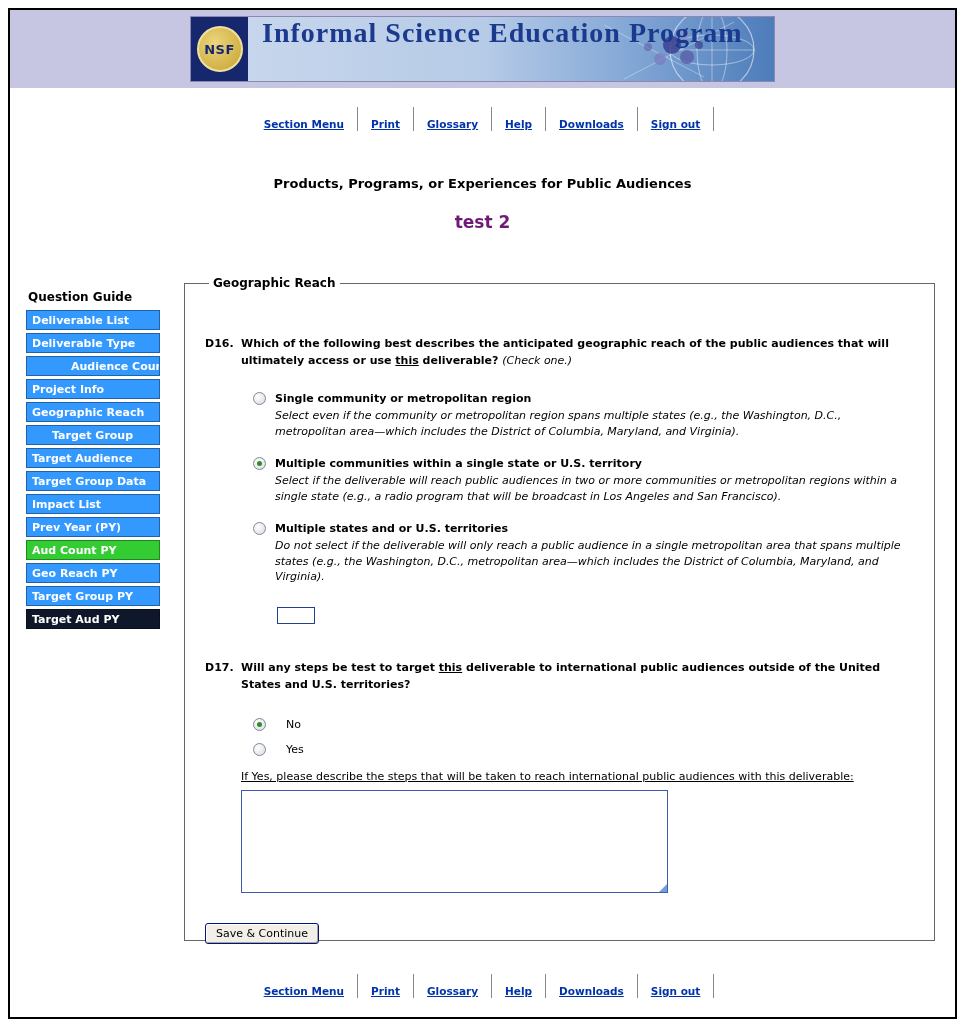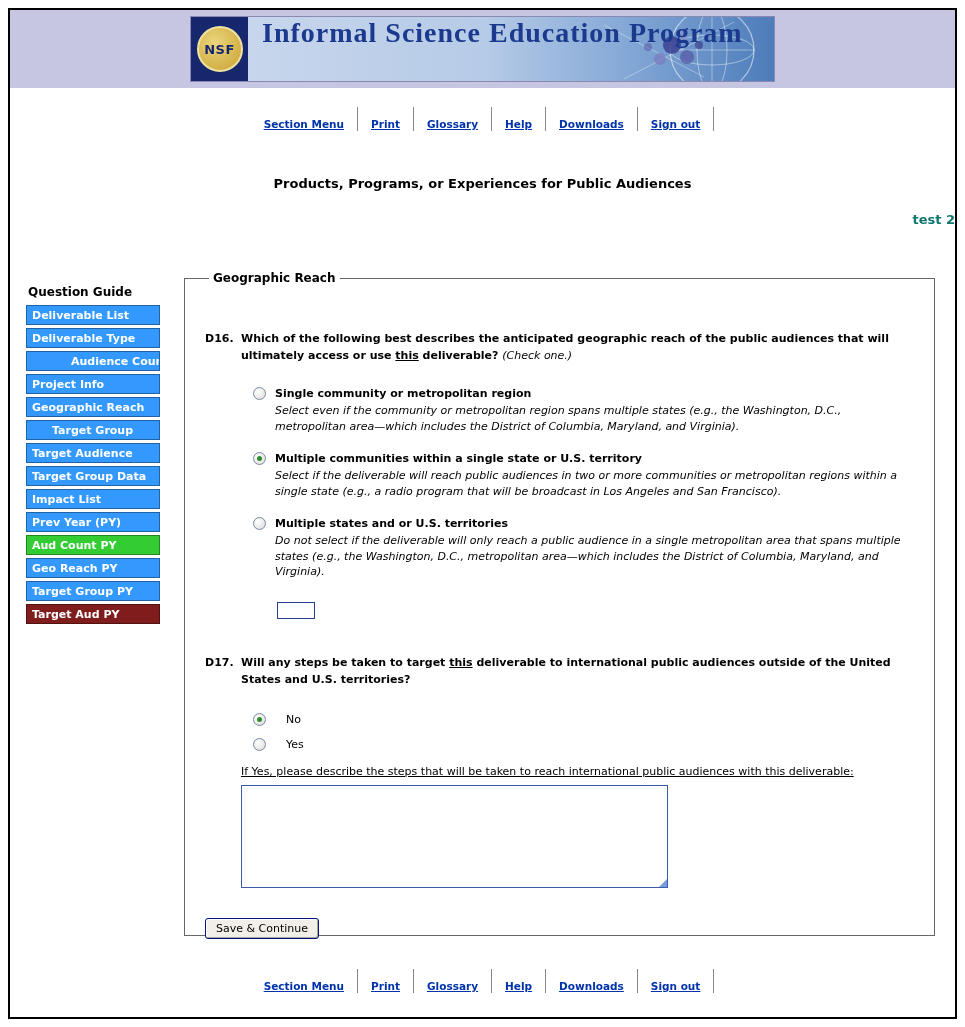--- a/index.html
+++ b/index.html
@@ -15,21 +15,21 @@
   .banner-main { flex:1; position:relative; background:linear-gradient(90deg,#c7d6ec 0%,#b6cbe7 45%,#84a8d6 72%,#4d7cba 100%); display:flex; }
   .banner-title { font-family:"Liberation Serif","DejaVu Serif",serif; font-weight:bold; font-size:28px; color:#1b3a8e; padding-left:14px; position:relative; z-index:2; letter-spacing:1px; white-space:nowrap; }
   .globe-art { position:absolute; right:0; top:0; height:66px; z-index:1; }
 
   
   .nav { display:flex; justify-content:center; align-items:center; margin-top:20px; height:26px; }
   .nav a { color:#0033aa; font-size:10.5px; font-weight:bold; text-decoration:underline; padding:0 13px; cursor:pointer; position:relative; top:3px; }
   .nav .sep { width:1px; height:24px; background:#888; position:relative; top:-2px; }
 
   .page-title { text-align:center; font-size:13px; font-weight:bold; margin-top:42px; }
-  .page-subtitle { text-align:right; font-size:13px; font-weight:bold; color:#0f766e; margin-top:21px; }
+  .page-subtitle { text-align:center; font-size:17px; font-weight:bold; color:#701a75; margin-top:21px; }
 
   
   .main { display:flex; align-items:flex-start; padding:0 20px 0 16px; margin-top:44px; }
   .sidebar { width:140px; flex-shrink:0; padding-top:14px; }
   .qg-head { font-size:12px; font-weight:bold; margin-bottom:6px; padding-left:2px; }
   .qg-item { width:134px; height:20px; margin-bottom:3px; color:#fff; font-size:11px; font-weight:bold; display:flex; align-items:center; padding-left:5px; border:1px solid rgba(0,0,0,0.35); cursor:pointer; white-space:nowrap; overflow:hidden; }
 
   fieldset.geo { flex:1; margin-left:18px; border:1px solid #666; padding:0 20px 30px 20px; height:665px; }
   fieldset.geo legend { font-size:12px; font-weight:bold; padding:0 4px; margin-left:4px; }
 
@@ -124,21 +124,21 @@
         <div class="qg-item" style="background-color: rgb(51, 153, 255);">Project Info</div>
         <div class="qg-item" style="background-color: rgb(51, 153, 255);">Geographic Reach</div>
         <div class="qg-item" style="background-color: rgb(51, 153, 255); padding-left: 25px;">Target Group</div>
         <div class="qg-item" style="background-color: rgb(51, 153, 255);">Target Audience</div>
         <div class="qg-item" style="background-color: rgb(51, 153, 255);">Target Group Data</div>
         <div class="qg-item" style="background-color: rgb(51, 153, 255);">Impact List</div>
         <div class="qg-item" style="background-color: rgb(51, 153, 255);">Prev Year (PY)</div>
         <div class="qg-item" style="background-color: rgb(51, 204, 51);">Aud Count PY</div>
         <div class="qg-item" style="background-color: rgb(51, 153, 255);">Geo Reach PY</div>
         <div class="qg-item" style="background-color: rgb(51, 153, 255);">Target Group PY</div>
-        <div class="qg-item" style="background-color: #7f1d1d;">Target Aud PY</div>
+        <div class="qg-item" style="background-color: #0f172a;">Target Aud PY</div>
       </div>
 
       <fieldset class="geo">
         <legend>Geographic Reach</legend>
 
         
         <div class="q q-d16">
           <div class="q-num">D16.</div>
           <div class="q-text"><span>Which of the following best describes the anticipated geographic reach of the public audiences that will ultimately access or use </span><span class="ul">this</span><span> deliverable? </span><span class="note">(Check one.)</span></div>
         </div>
@@ -165,21 +165,21 @@
               <div class="option-desc">Do not select if the deliverable will only reach a public audience in a single metropolitan area that spans multiple states (e.g., the Washington, D.C., metropolitan area—which includes the District of Columbia, Maryland, and Virginia).</div>
             </div>
           </div>
         </div>
 
         <div class="specify"><input type="text" value="" style=""></div>
 
         
         <div class="q q-d17">
           <div class="q-num">D17.</div>
-          <div class="q-text"><span>Will any steps be taken to target </span><span class="ul">this</span><span> deliverable to international public audiences outside of the United States and U.S. territories?</span></div>
+          <div class="q-text"><span>Will any steps be test to target </span><span class="ul">this</span><span> deliverable to international public audiences outside of the United States and U.S. territories?</span></div>
         </div>
 
         <div class="d17-options">
           <div class="d17-option">
             <span class="radio checked"></span>
             <span class="plain-label">No</span>
           </div>
           <div class="d17-option">
             <span class="radio"></span>
             <span class="plain-label">Yes</span>

